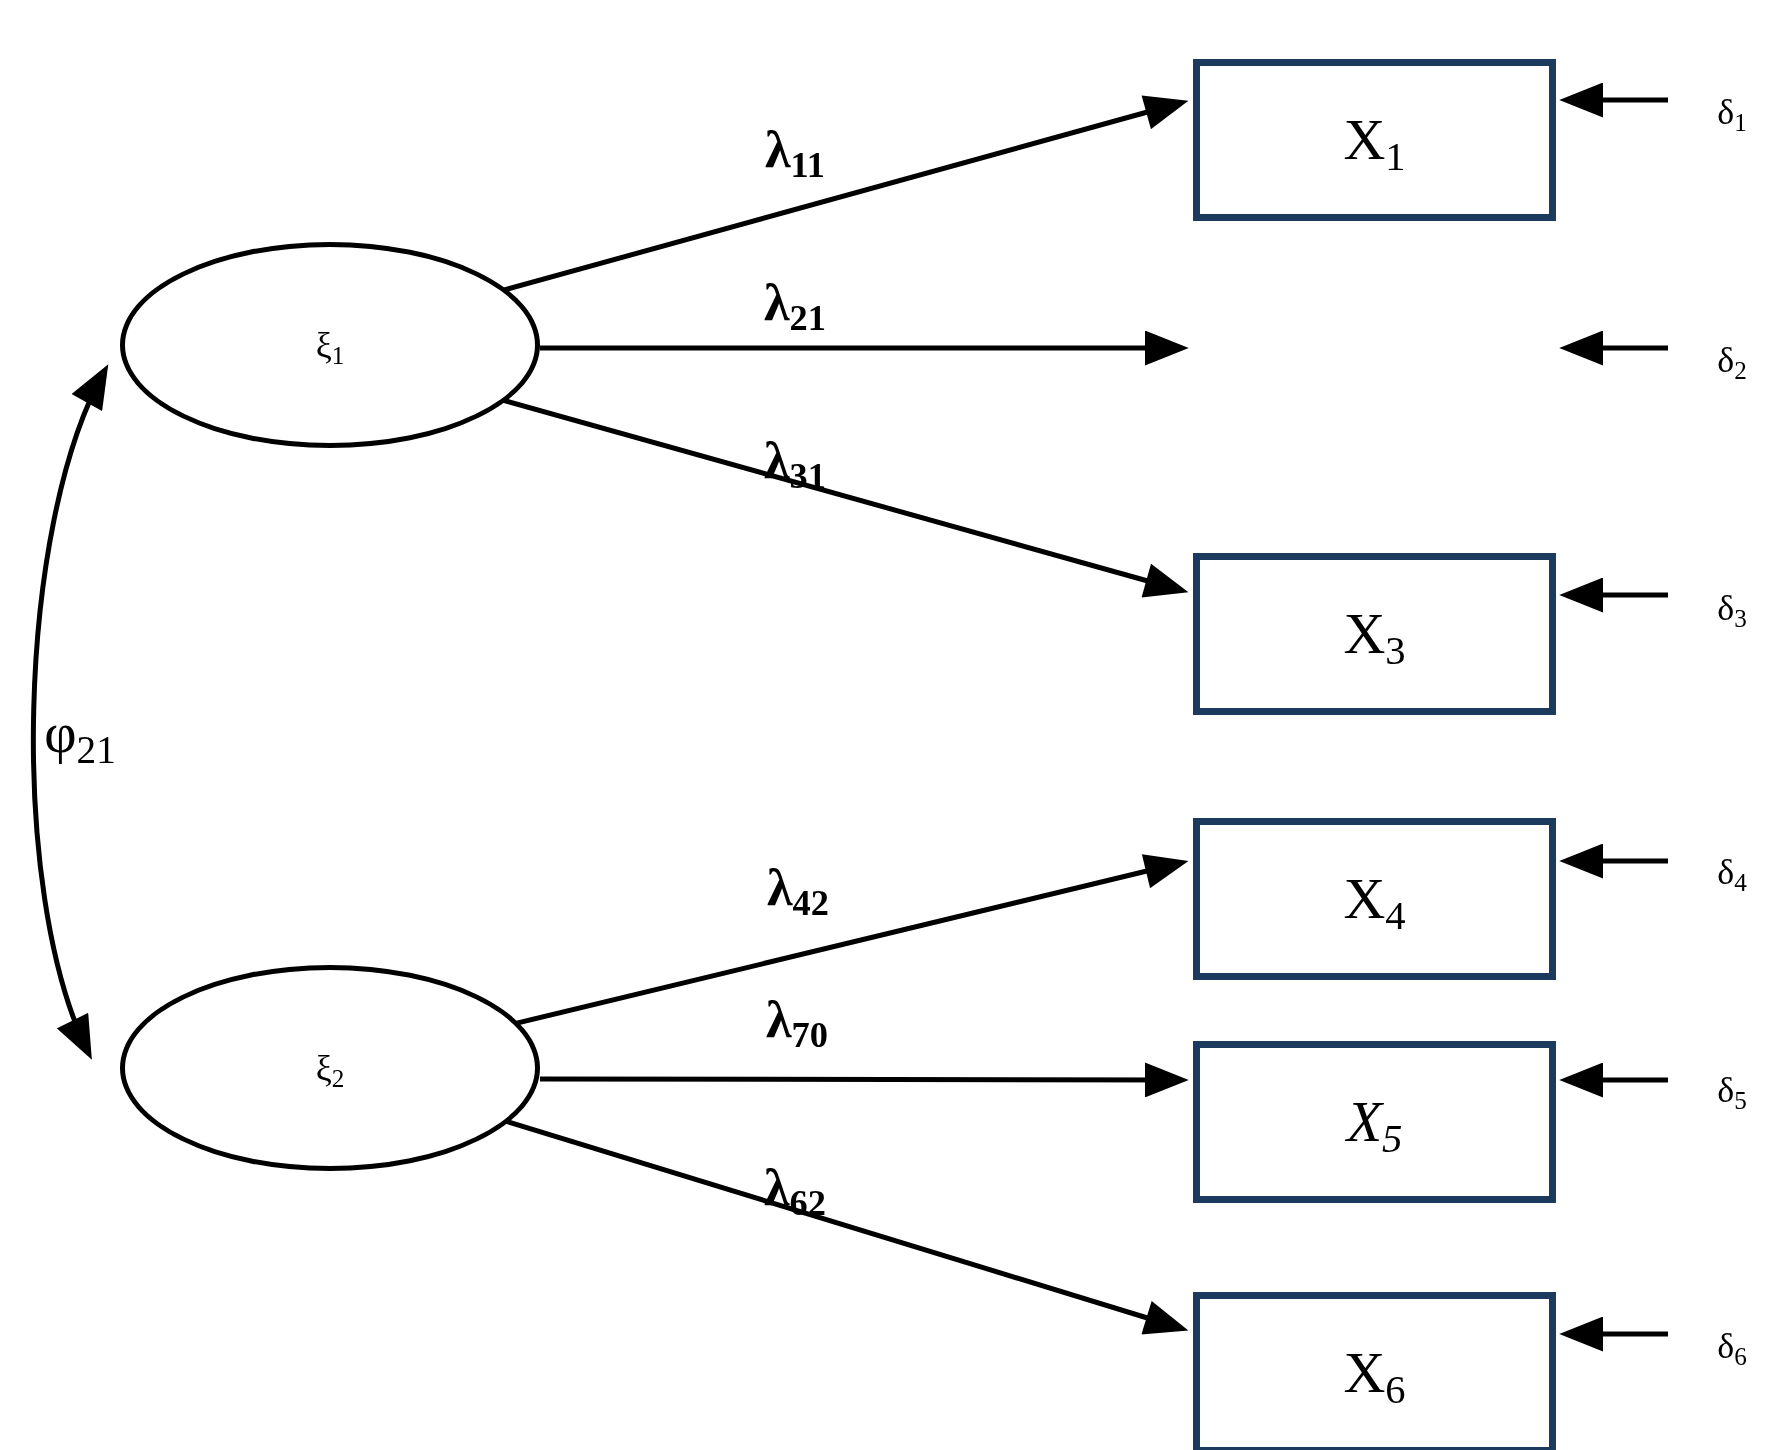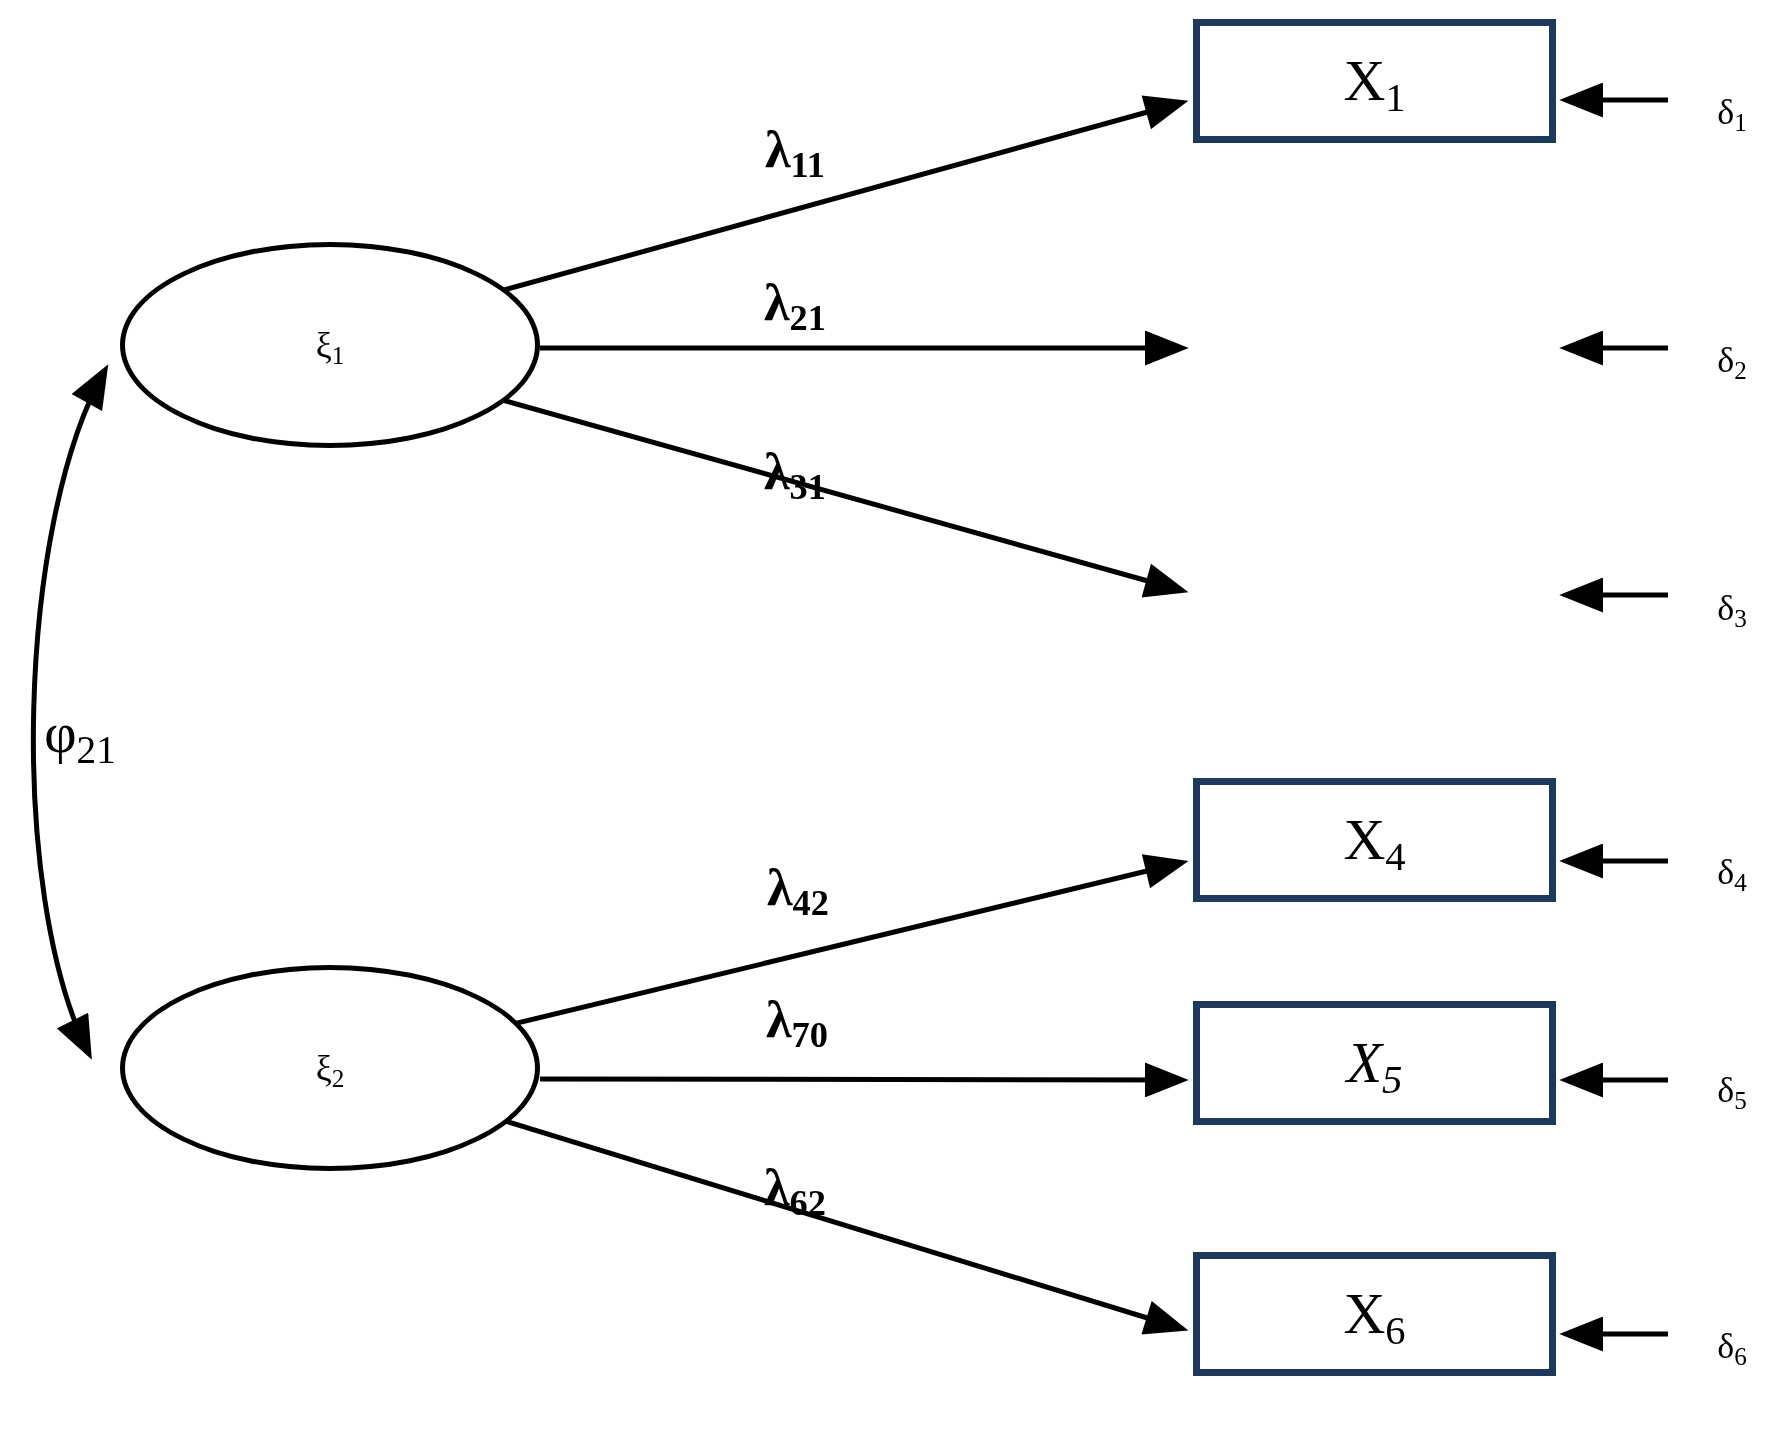--- a/index.html
+++ b/index.html
@@ -20,25 +20,25 @@
     border-radius:50%;
     background:#ffffff;
     box-sizing:border-box;
     display:flex; align-items:center; justify-content:center;
   }
   .ellipse1 { left:120px; top:242px; }
   .ellipse2 { left:120px; top:965px; }
 
   .box {
     position:absolute;
-    left:1193px; width:363px; height:124px;
+    left:1193px; width:363px; height:162px;
     border:7px solid #1c3a5e;
     background:#ffffff;
     box-sizing:border-box;
-    display:flex; align-items:center; justify-content:center;
+    display:flex; align-items:center; justify-content:center;margin-top:40px;
   }
   .box1 { top:19px; }
   .box2 { top:266px; }
   .box3 { top:513px; }
   .box4 { top:778px;font-family:Liberation Serif, serif; }
   .box5 { top:1001px; }
   .box6 { top:1252px; }
 
   .lab {
     position:absolute;
@@ -50,21 +50,21 @@
 
   .xlab  { font-size:58px; }
   .xilab { font-size:36px; }
   .llab  { font-size:52px;font-weight:bold; }
   .dlab  { font-size:36px; }
   .plab  { font-size:56px; }
 
   
   .l11 { left:795px;  top:150px;  }
   .l21 { left:795px;  top:303px;  }
-  .l31 { left:795px;  top:472px;  }
+  .l31 { left:795px;  top:461px;  }
   .l42 { left:798px;  top:888px;  }
   .l52 { left:797px;  top:1020px; }
   .l62 { left:795px;  top:1188px; }
 
   
   .d1 { left:1732px; top:112px;  }
   .d2 { left:1732px; top:360px;  }
   .d3 { left:1732px; top:608px;  }
   .d4 { left:1732px; top:872px;  }
   .d5 { left:1732px; top:1090px; }
@@ -109,20 +109,25 @@
   </div>
   <div class="ellipse ellipse2">
     <div class="lab xilab" style="position:static; transform:none;">
       <span class="base">ξ</span><span class="sub">2</span>
     </div>
   </div>
 
   <div class="box box1">
     <div class="lab xlab" style="position:static; transform:none;">
       <span class="base">X</span><span class="sub">1</span>
+    </div>
+  </div>
+  <div class="box box3">
+    <div class="lab xlab" style="position:static; transform:none;">
+      <span class="base">X</span><span class="sub">3</span>
     </div>
   </div>
   <div class="box box4">
     <div class="lab xlab" style="position:static; transform:none;">
       <span class="base">X</span><span class="sub">4</span>
     </div>
   </div>
   <div class="box box5">
     <div class="lab xlab" style="position:static; transform:none;font-style:italic;">
       <span class="base">X</span><span class="sub">5</span>

